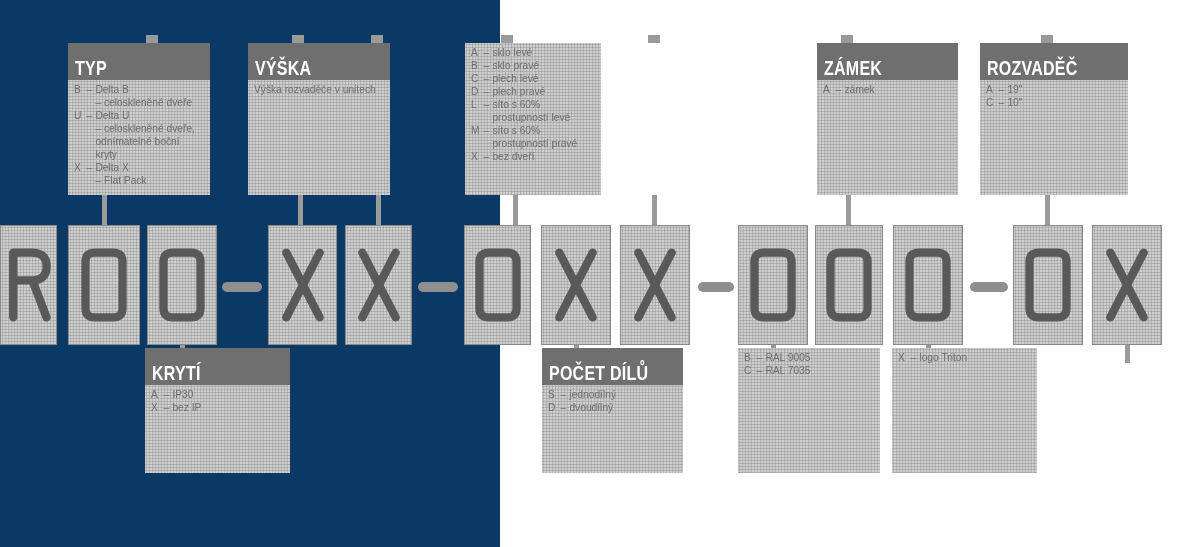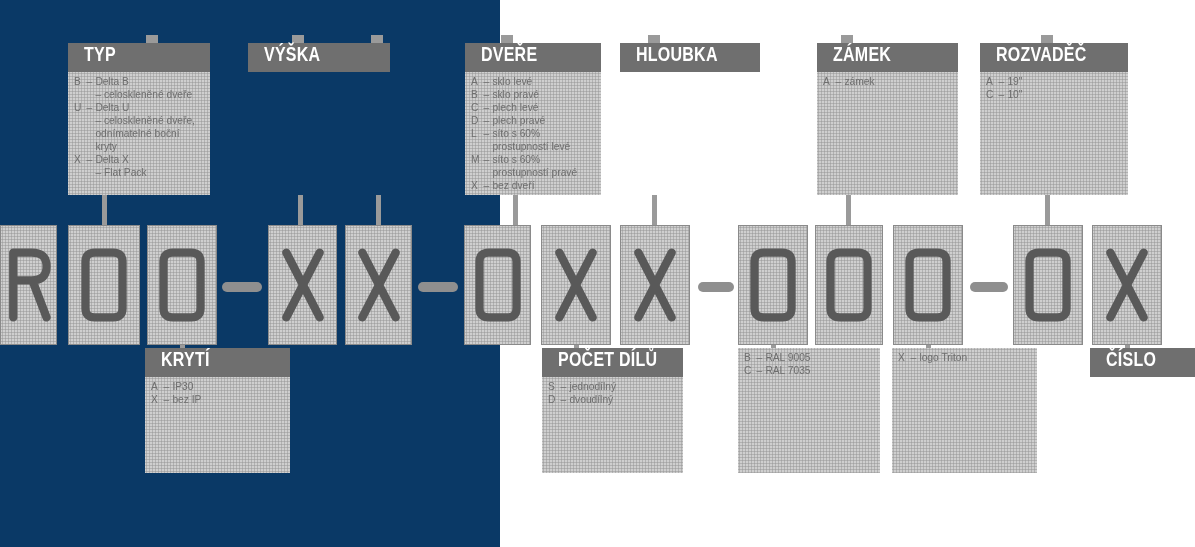--- a/index.html
+++ b/index.html
@@ -7,22 +7,22 @@
          font-family:"Liberation Sans",sans-serif;}
   .blue-panel{position:absolute;left:0;top:0;width:500px;height:547px;background:var(--panel_blue,#0a3966);}
 
   
   .tex{background-color:var(--box_fill,#cfcfcf);
        background-image:radial-gradient(circle at 1.5px 1.5px, var(--box_dot,#a3a3a3) 0.8px, transparent 1.4px);
        background-size:3px 3px;}
 
   
   .anno{position:absolute;display:flex;flex-direction:column;z-index:3;}
-  .anno-header{height:29px;background:var(--header_gray,#6f6f6f);display:flex;align-items:flex-start;
-               padding:0 16px;flex:none;}
+  .anno-header{height:37px;background:var(--header_gray,#6f6f6f);display:flex;align-items:flex-end;
+               padding:0 7px;flex:none;}
   .anno-title{color:var(--header_text,#fff);font-size:20px;font-weight:bold;white-space:nowrap;
               transform:scaleX(.8);transform-origin:0 50%;letter-spacing:.3px;}
   .anno-body{flex:1;padding:3px 6px 0 6px;color:var(--body_text,#6e6e6e);font-size:11px;line-height:13px;overflow:hidden;}
   .cond{transform:scaleX(.93);transform-origin:0 0;width:107.5%;}
   .item{display:flex;align-items:flex-start;}
   .item .k{flex:none;width:10px;}
   .item .sep{flex:none;width:13px;text-align:center;}
   .item .v{white-space:pre-line;}
   .note{white-space:pre-line;}
 
@@ -184,26 +184,26 @@
 – Flat Pack</span>
           </div>
         </div>
     </div>
   </div>
 
   <div class="anno top pos-vyska">
     <div class="anno-header">
       <span class="anno-title">VÝŠKA</span>
     </div>
+    <div class="anno-body tex">
+      <div class="cond note">Výška rozvaděče v unitech</div>
+    </div>
   </div>
 
   <div class="anno top pos-dvere">
-    <div class="anno-header">
-      <span class="anno-title">DVEŘE</span>
-    </div>
     <div class="anno-body tex">
       <div class="cond">
 
           <div class="item">
             <span class="k">A</span>
             <span class="sep">–</span>
             <span class="v">sklo levé</span>
           </div>
 
           <div class="item">
@@ -241,23 +241,20 @@
           <div class="item">
             <span class="k">X</span>
             <span class="sep">–</span>
             <span class="v">bez dveří</span>
           </div>
         </div>
     </div>
   </div>
 
   <div class="anno top pos-hloubka">
-    <div class="anno-header">
-      <span class="anno-title">HLOUBKA</span>
-    </div>
   </div>
 
   <div class="anno top pos-zamek">
     <div class="anno-header">
       <span class="anno-title">ZÁMEK</span>
     </div>
     <div class="anno-body tex">
       <div class="cond">
 
           <div class="item">
@@ -361,17 +358,14 @@
           <div class="item">
             <span class="k">X</span>
             <span class="sep">–</span>
             <span class="v">logo Triton</span>
           </div>
         </div>
     </div>
   </div>
 
   <div class="anno bottom pos-cislo">
-    <div class="anno-header">
-      <span class="anno-title">ČÍSLO</span>
-    </div>
   </div>
 </div>
 
 </body></html>

